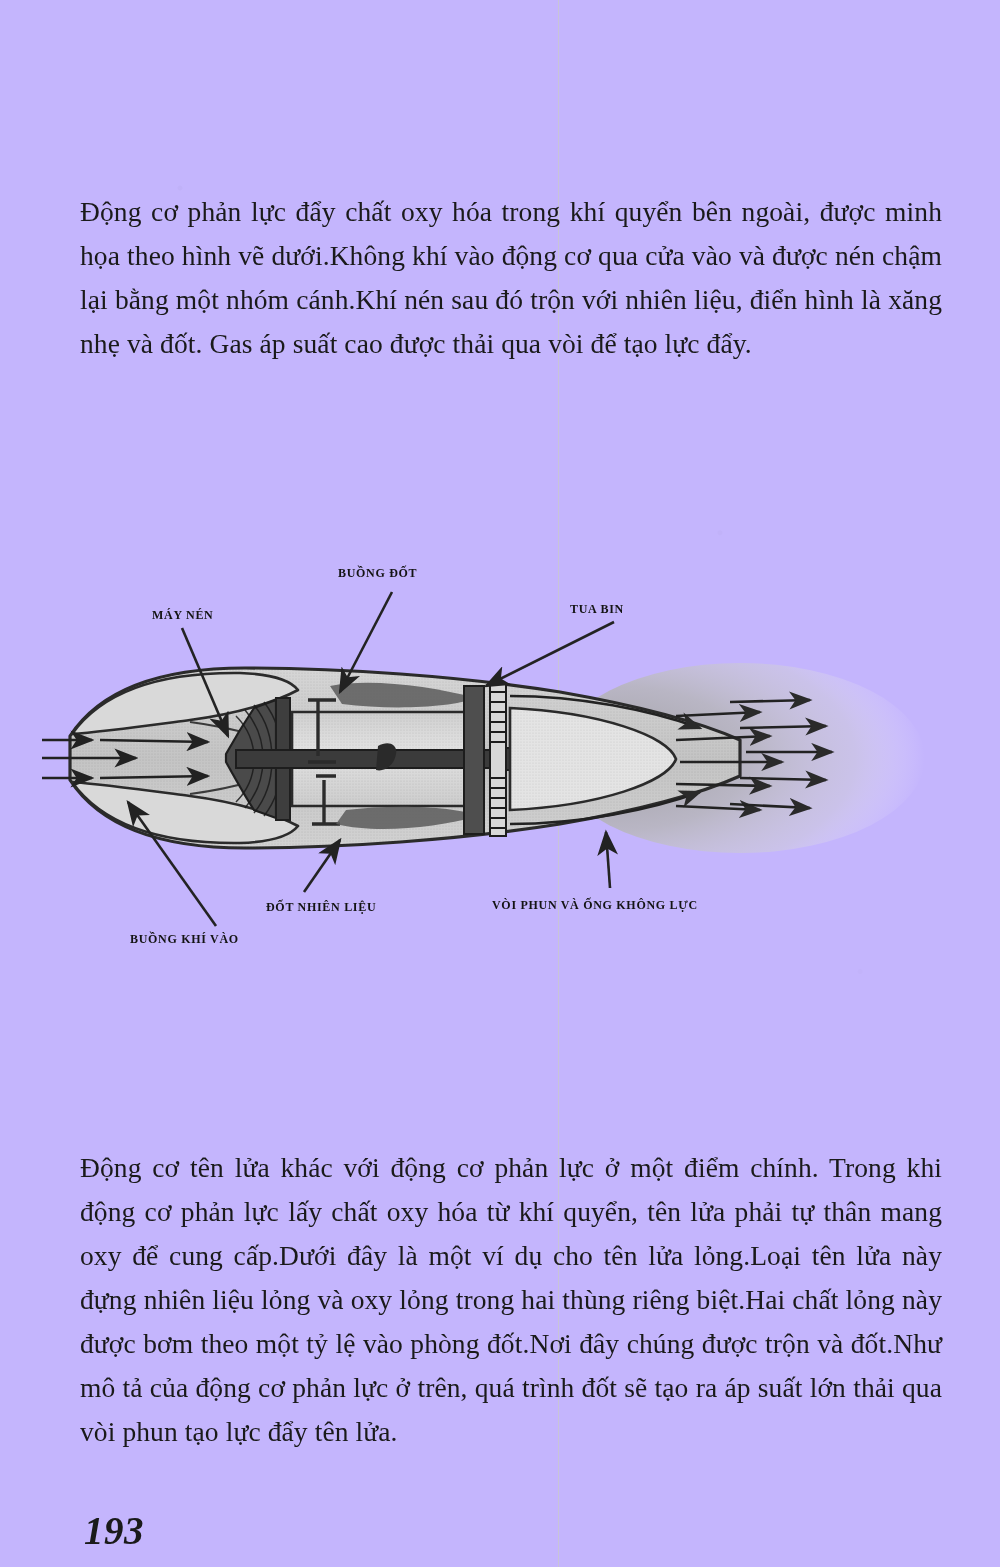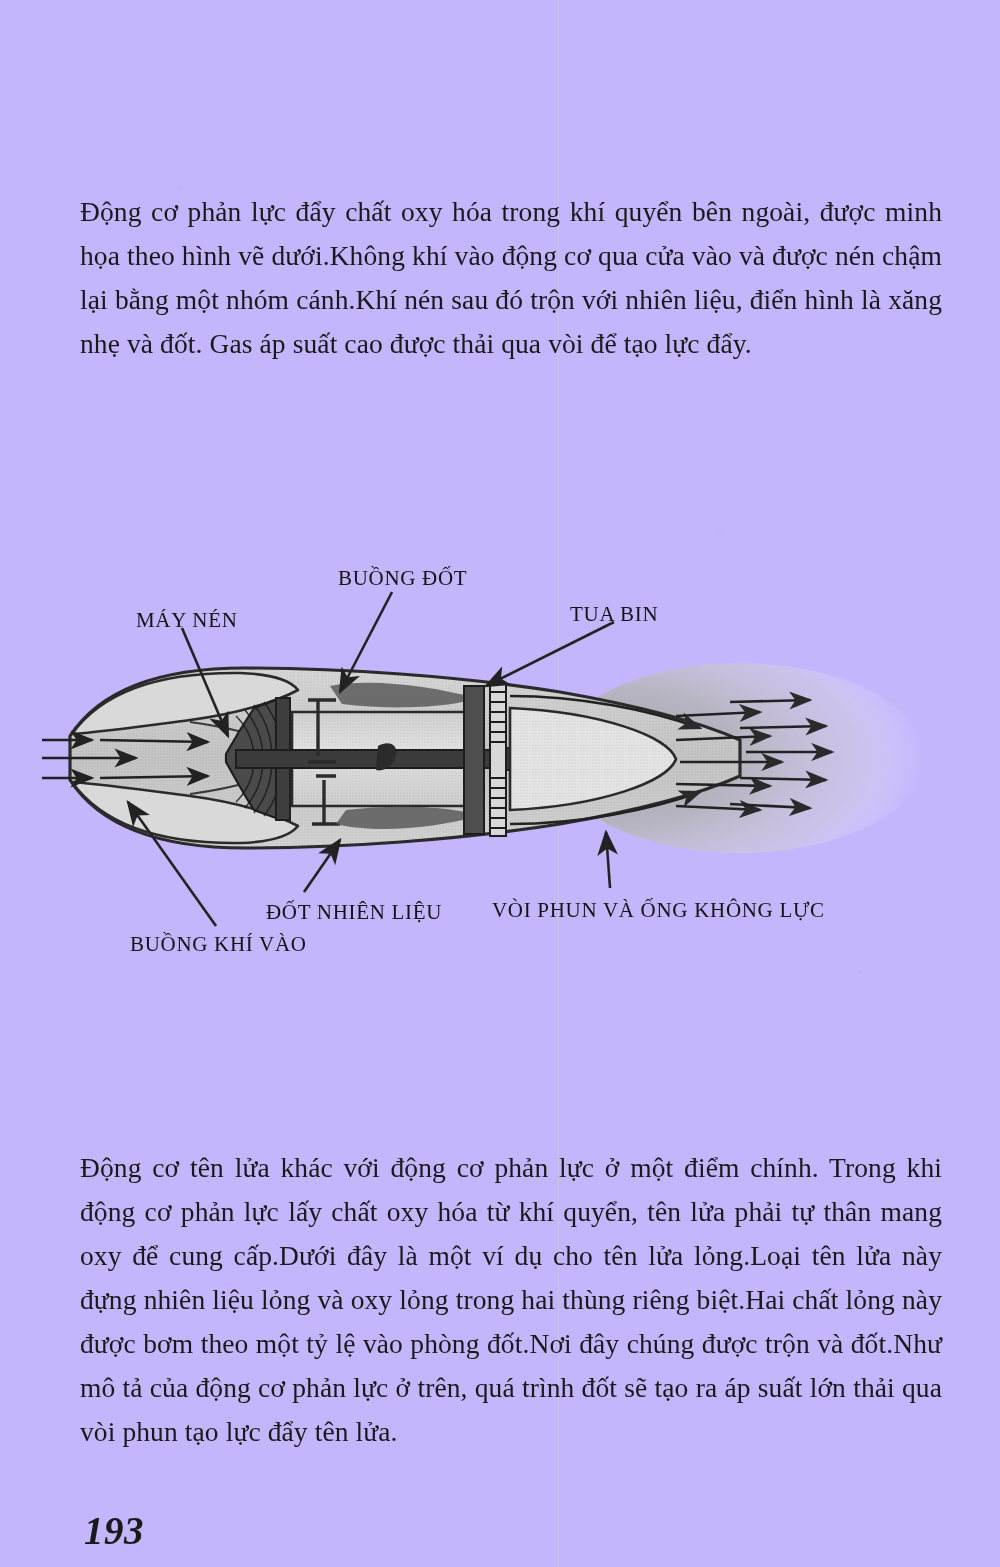--- a/index.html
+++ b/index.html
@@ -79,27 +79,27 @@
     left: 40px;
     top: 540px;
     width: 920px;
     height: 430px;
   }
   .figure svg { display: block; }
 
   .fig-label {
     position: absolute;
     font-family: "Liberation Serif", "DejaVu Serif", serif;
-    font-size: 21px;
-    font-weight: normal;
+    font-size: 12px;
+    font-weight: bold;
     letter-spacing: .7px;
     color: #141414;
     white-space: nowrap;
   }
-  .lbl-compressor { left: 96px; top: 68px; }
+  .lbl-compressor { left: 112px; top: 68px; }
   .lbl-combustion { left: 298px; top: 26px; }
   .lbl-turbine    { left: 530px; top: 62px; }
   .lbl-fuelburn   { left: 226px; top: 360px; }
   .lbl-airintake  { left:  90px; top: 392px; }
   .lbl-nozzle     { left: 452px; top: 358px; }
 </style>
 </head>
 <body>
 
 <div class="page">

